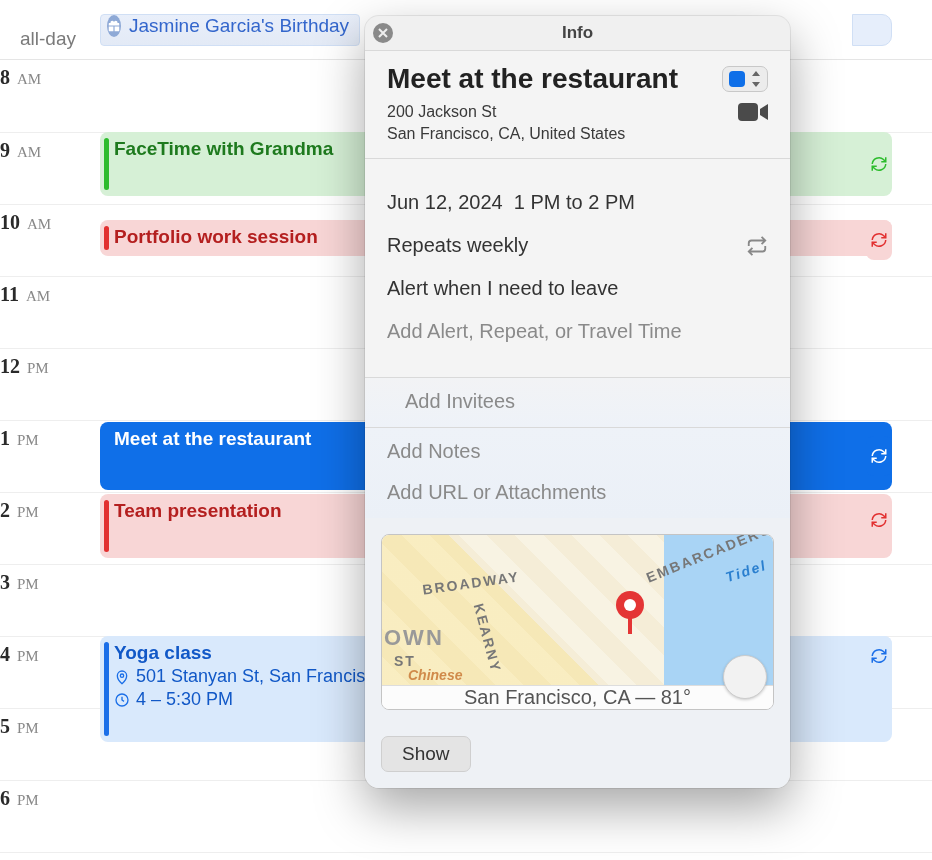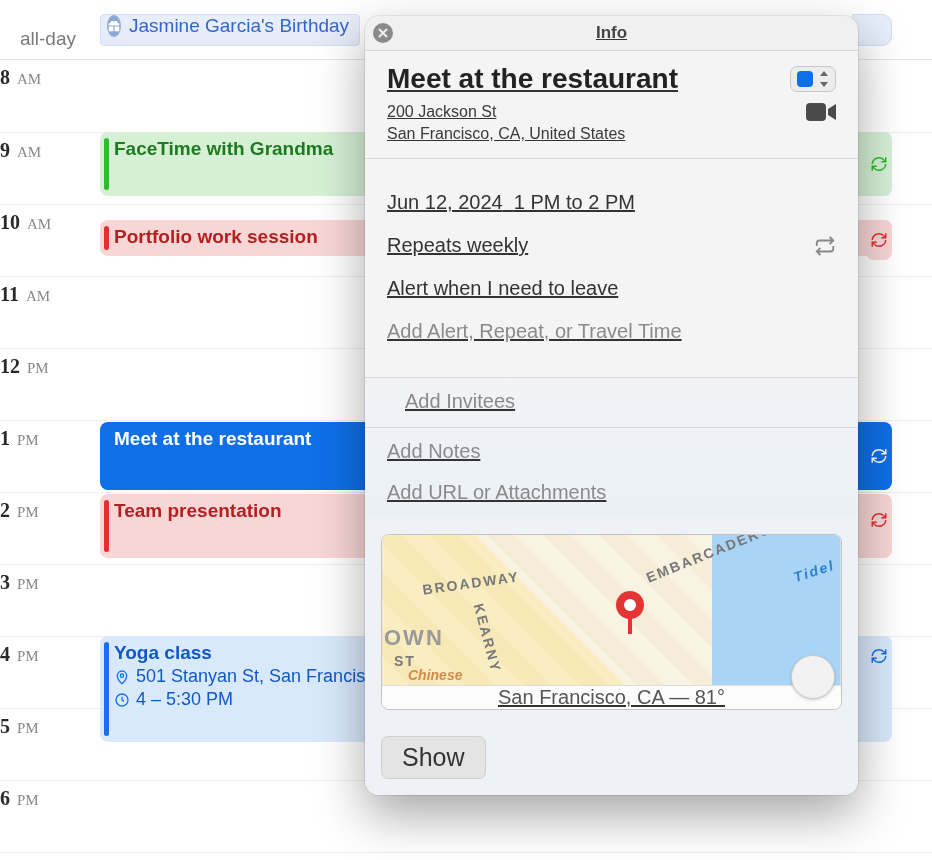--- a/index.html
+++ b/index.html
@@ -138,28 +138,27 @@
   .rs-green{ background:#d6f0d6; color:#2cbc2c;}
   .rs-red{ background:#f8d6d6; color:#e23030;}
   .rs-blue-solid{ background:#0f6fe8; color:#fff;}
   .rs-blue-light{ background:#d9e9fc; color:#1b6fe8;}
 
   
   .popover {
     position: absolute;
     top: 16px;
     left: 365px;
-    width: 493px;
+    width: 425px;
     background: #f0f0f0;
     border-radius: 14px;
     box-shadow: 0 20px 50px rgba(0,0,0,0.35), 0 0 0 1px rgba(0,0,0,0.08);
     overflow: hidden;
     font-size: 20px;
     color: #333;
-    text-decoration: underline;
   }
   .popover-header{
     position:relative;
     height:34px;
     display:flex;
     align-items:center;
     justify-content:center;
     font-size:17px;
     font-weight:600;
     color:#444;
@@ -254,21 +253,21 @@
 
   .footer-section{
     padding:10px 16px 16px 16px;
     background:#eef1f5;
   }
   .show-btn{
     background:#e4e4e4;
     border:1px solid #cfcfcf;
     border-radius:7px;
     padding:6px 20px;
-    font-size:25px;
+    font-size:19px;
     color:#333;
     cursor:pointer;
   }
 
   svg{ display:block; }
 </style>
 </head>
 <body>
 
 <div class="calendar">

